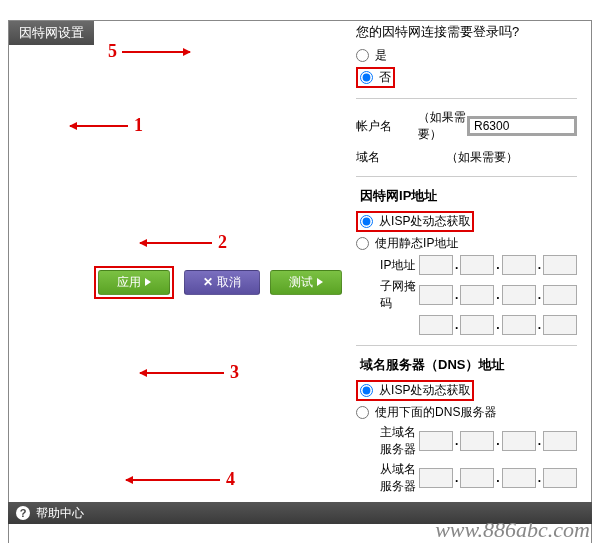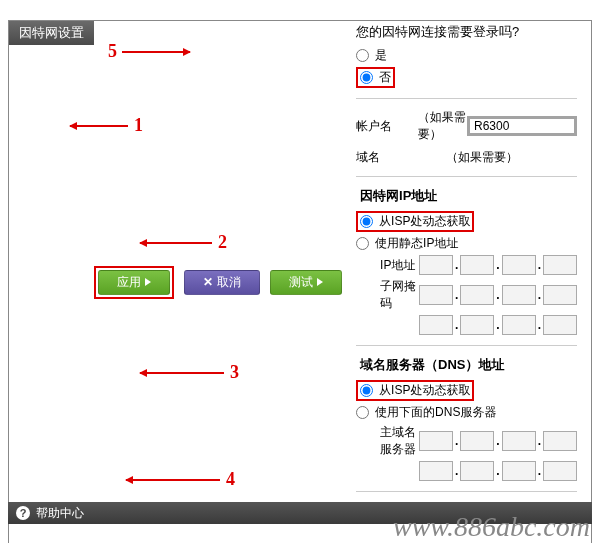--- a/index.html
+++ b/index.html
@@ -26,21 +26,21 @@
   .ip-label{width:110px;padding-left:24px}
   .ip-boxes{margin-left:auto;display:flex;align-items:center;gap:2px}
   .ip-boxes input{width:34px;height:20px;border:1px solid #aaa;background:#f3f3f3;text-align:center;font-size:12px}
   .ip-boxes .dot{font-weight:bold}
   .redbox{border:2px solid #d00;padding:0 2px;display:inline-flex;align-items:center}
   .ann-num{position:absolute;color:#d00;font-size:18px;font-weight:bold;font-family:serif}
   .arrow-line{position:absolute;background:#d00;height:2px}
   .arrow-line::after{content:"";position:absolute;right:-1px;top:-3px;width:0;height:0;border-left:8px solid #d00;border-top:4px solid transparent;border-bottom:4px solid transparent}
   .help-bar{position:absolute;left:8px;bottom:19px;width:584px;height:22px;background:linear-gradient(#555,#3a3a3a);color:#fff;font-size:12px;display:flex;align-items:center;padding:0 8px;gap:6px}
   .help-bar .q{display:inline-block;width:14px;height:14px;border-radius:50%;background:#fff;color:#444;font-size:11px;text-align:center;line-height:14px;font-weight:bold}
-  .watermark{position:absolute;right:10px;bottom:0;font-family:"Times New Roman",serif;font-style:italic;font-size:28px;color:#888}
+  .watermark{position:absolute;right:10px;bottom:0;font-family:"Times New Roman",serif;font-style:italic;font-size:22px;color:#888}
   ::-webkit-scrollbar{width:16px}
   ::-webkit-scrollbar-track{background:#eee;border-left:1px solid #ccc}
   ::-webkit-scrollbar-thumb{background:#c8c8c8;border:1px solid #999}
 </style>
 </head>
 <body>
 
 <div class="panel">
   <div class="title-bar">因特网设置</div>
 
@@ -154,20 +154,21 @@
           <input disabled="" style="">
           <span class="dot">.</span>
           <input disabled="" style="">
           <span class="dot">.</span>
           <input disabled="" style="">
           <span class="dot">.</span>
           <input disabled="" style="">
         </span>
     </div>
     <div class="ip-row">
+      <span class="ip-label">从域名服务器</span>
       <span class="ip-boxes">
           <input disabled="" style="">
           <span class="dot">.</span>
           <input disabled="" style="">
           <span class="dot">.</span>
           <input disabled="" style="">
           <span class="dot">.</span>
           <input disabled="" style="">
         </span>
     </div>

